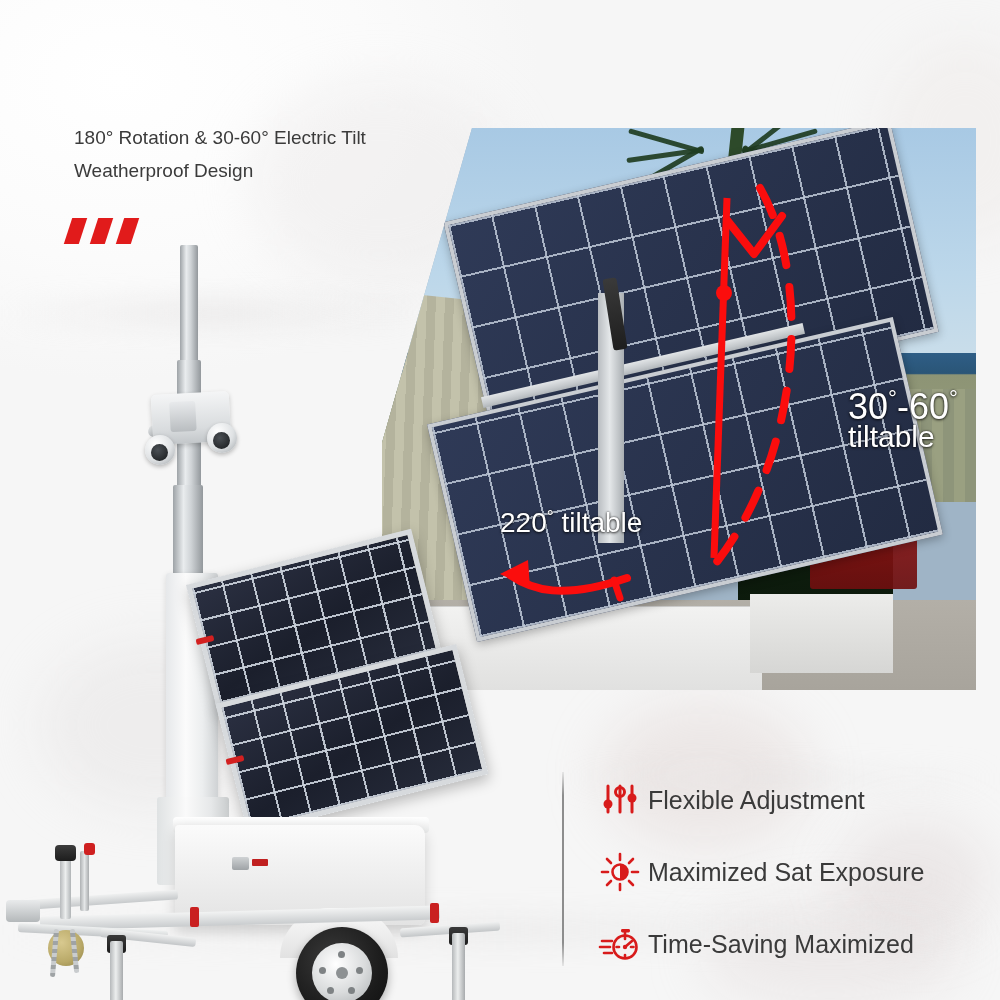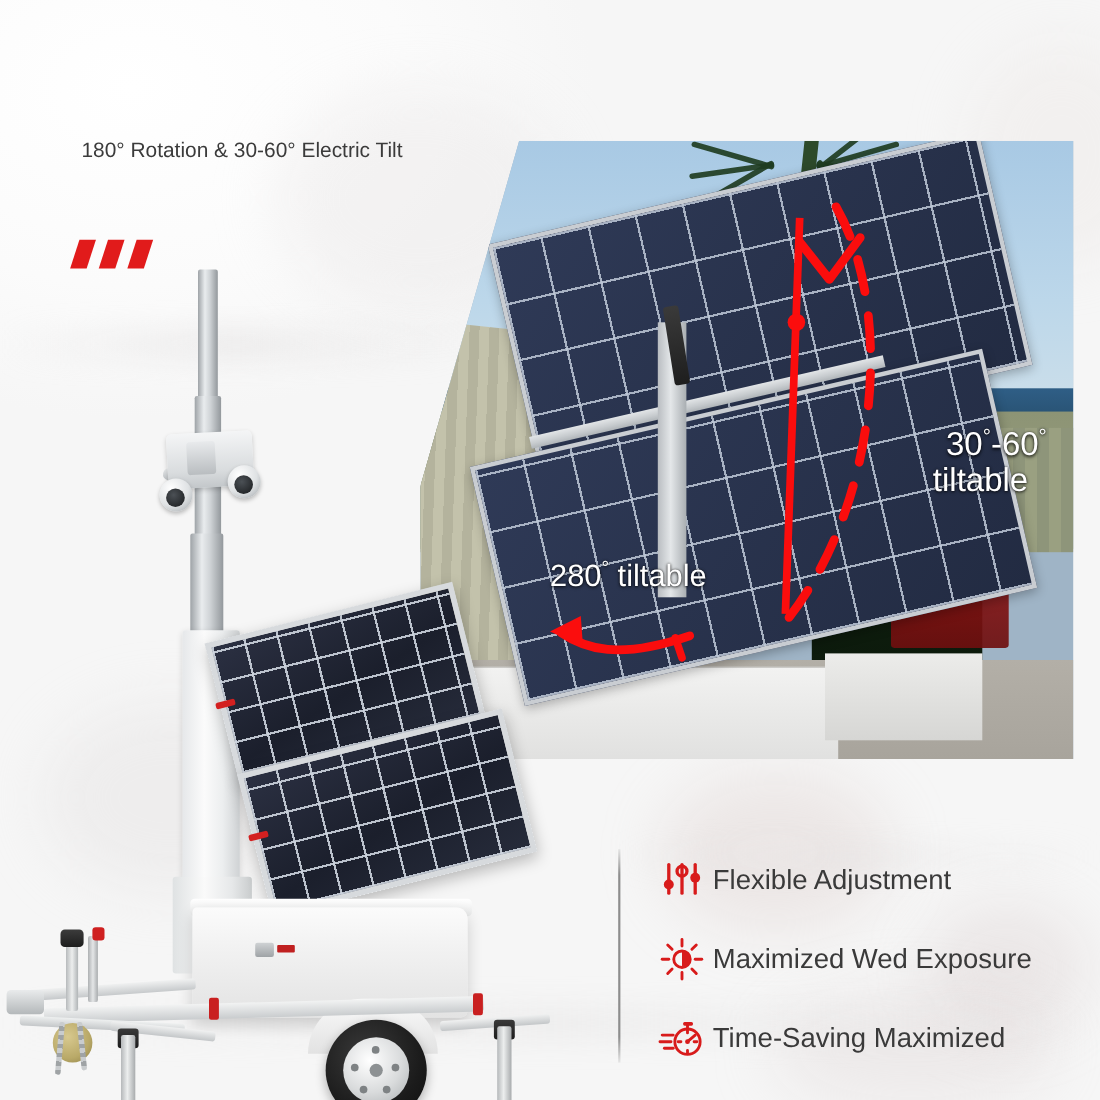--- a/index.html
+++ b/index.html
@@ -87,21 +87,21 @@
   .crossbar{position:absolute;left:96px;top:232px;width:330px;height:11px;
     background:linear-gradient(180deg,#e2e5e7,#b4b9bd);transform:rotate(-13deg);}
   .actuator{position:absolute;left:226px;top:150px;width:14px;height:72px;
     background:linear-gradient(180deg,#3a3a3a,#1e1e1e);border-radius:3px;transform:rotate(-9deg);}
 
   
   .ann{position:absolute;inset:0;pointer-events:none;}
   .lbl{position:absolute;color:#ffffff;font-weight:400;
     text-shadow:0 1px 3px rgba(0,0,0,.75),0 0 2px rgba(0,0,0,.6);white-space:nowrap;}
   .lblRot{left:118px;top:378px;font-size:28px;}
-  .lblTilt1{left:478px;top:258px;font-size:30px;}
+  .lblTilt1{left:466px;top:258px;font-size:36px;}
   .lblTilt2{left:466px;top:292px;font-size:30px;}
   .deg{font-size:.62em;vertical-align:super;}
 
   
   .prod{position:absolute;left:0;top:185px;width:520px;height:815px;}
   .pole{position:absolute;background:linear-gradient(90deg,#9ea3a7 0%,#e9ecee 35%,#cfd3d6 60%,#93989c 100%);
     border-radius:2px;}
   .p1{left:180px;top:60px;width:18px;height:120px;}
   .p2{left:177px;top:175px;width:24px;height:130px;}
   .p3{left:173px;top:300px;width:30px;height:130px;}
@@ -218,20 +218,21 @@
   <div class="blob b3"></div>
   <div class="blob b4"></div>
   <div class="blob b5"></div>
   <div class="blob b6"></div>
   <div class="streak s1"></div>
   <div class="streak s2"></div>
   <div class="streak s3"></div>
 
   <div class="subs">
     <div class="sub">180° Rotation &amp; 30-60° Electric Tilt</div>
+    <div class="sub">Weatherproof Design</div>
   </div>
 
   <div class="slashes">
     <span class="slash"></span>
     <span class="slash"></span>
     <span class="slash"></span>
   </div>
 
   <div class="inset">
     <div class="ph">
@@ -271,21 +272,21 @@
 
       <path d="M378 60 C 430 150, 420 330, 330 440" stroke="#fb0d0d" stroke-width="8" fill="none" stroke-dasharray="30 22" stroke-linecap="round"></path>
 
       <path d="M345 92 L372 126 L400 88" stroke="#fb0d0d" stroke-width="8" fill="none" stroke-linecap="round" stroke-linejoin="round"></path>
 
       <path d="M245 450 C 180 472, 150 462, 128 447" stroke="#fb0d0d" stroke-width="8" fill="none" stroke-linecap="round"></path>
       <path d="M146 432 L118 446 L148 460 Z" fill="#fb0d0d"></path>
       <path d="M232 452 L238 470" stroke="#fb0d0d" stroke-width="7" stroke-linecap="round"></path>
     </svg>
 
-    <div class="lbl lblRot"><span>280</span><span class="deg">°</span><span> tiltable</span></div>
+    <div class="lbl lblRot"><span>220</span><span class="deg">°</span><span> tiltable</span></div>
 
     <div class="lbl lblTilt1"><span>30</span><span class="deg">°</span><span>-60</span><span class="deg">°</span></div>
     <div class="lbl lblTilt2">tiltable</div>
   </div>
 
   <div class="prod">
     <div class="pole p1"></div>
     <div class="pole p2"></div>
     <div class="pole p3"></div>
     <div class="pole p4"></div>
@@ -376,21 +377,21 @@
           <line x1="20" y1="2" x2="20" y2="8"></line>
           <line x1="20" y1="32" x2="20" y2="38"></line>
           <line x1="2" y1="20" x2="8" y2="20"></line>
           <line x1="32" y1="20" x2="38" y2="20"></line>
           <line x1="7" y1="7" x2="11" y2="11"></line>
           <line x1="29" y1="29" x2="33" y2="33"></line>
           <line x1="33" y1="7" x2="29" y2="11"></line>
           <line x1="11" y1="29" x2="7" y2="33"></line>
         </svg>
       </div>
-      <div class="ftext">Maximized Wed Exposure</div>
+      <div class="ftext">Maximized Sat Exposure</div>
     </div>
 
     <div class="frow">
       <div class="ficon">
         <svg width="44" height="40" viewBox="0 0 44 40" stroke="#d81b1b" stroke-width="2.6" fill="none" stroke-linecap="round">
           <circle cx="27" cy="23" r="11.5"></circle>
           <circle cx="27" cy="23" r="2.2" fill="#d81b1b" stroke="none"></circle>
           <line x1="27" y1="23" x2="34" y2="17"></line>
           <line x1="27" y1="8" x2="27" y2="11.5"></line>
           <rect x="23" y="5" width="9" height="3.4" rx="1.4" fill="#d81b1b" stroke="none"></rect>

